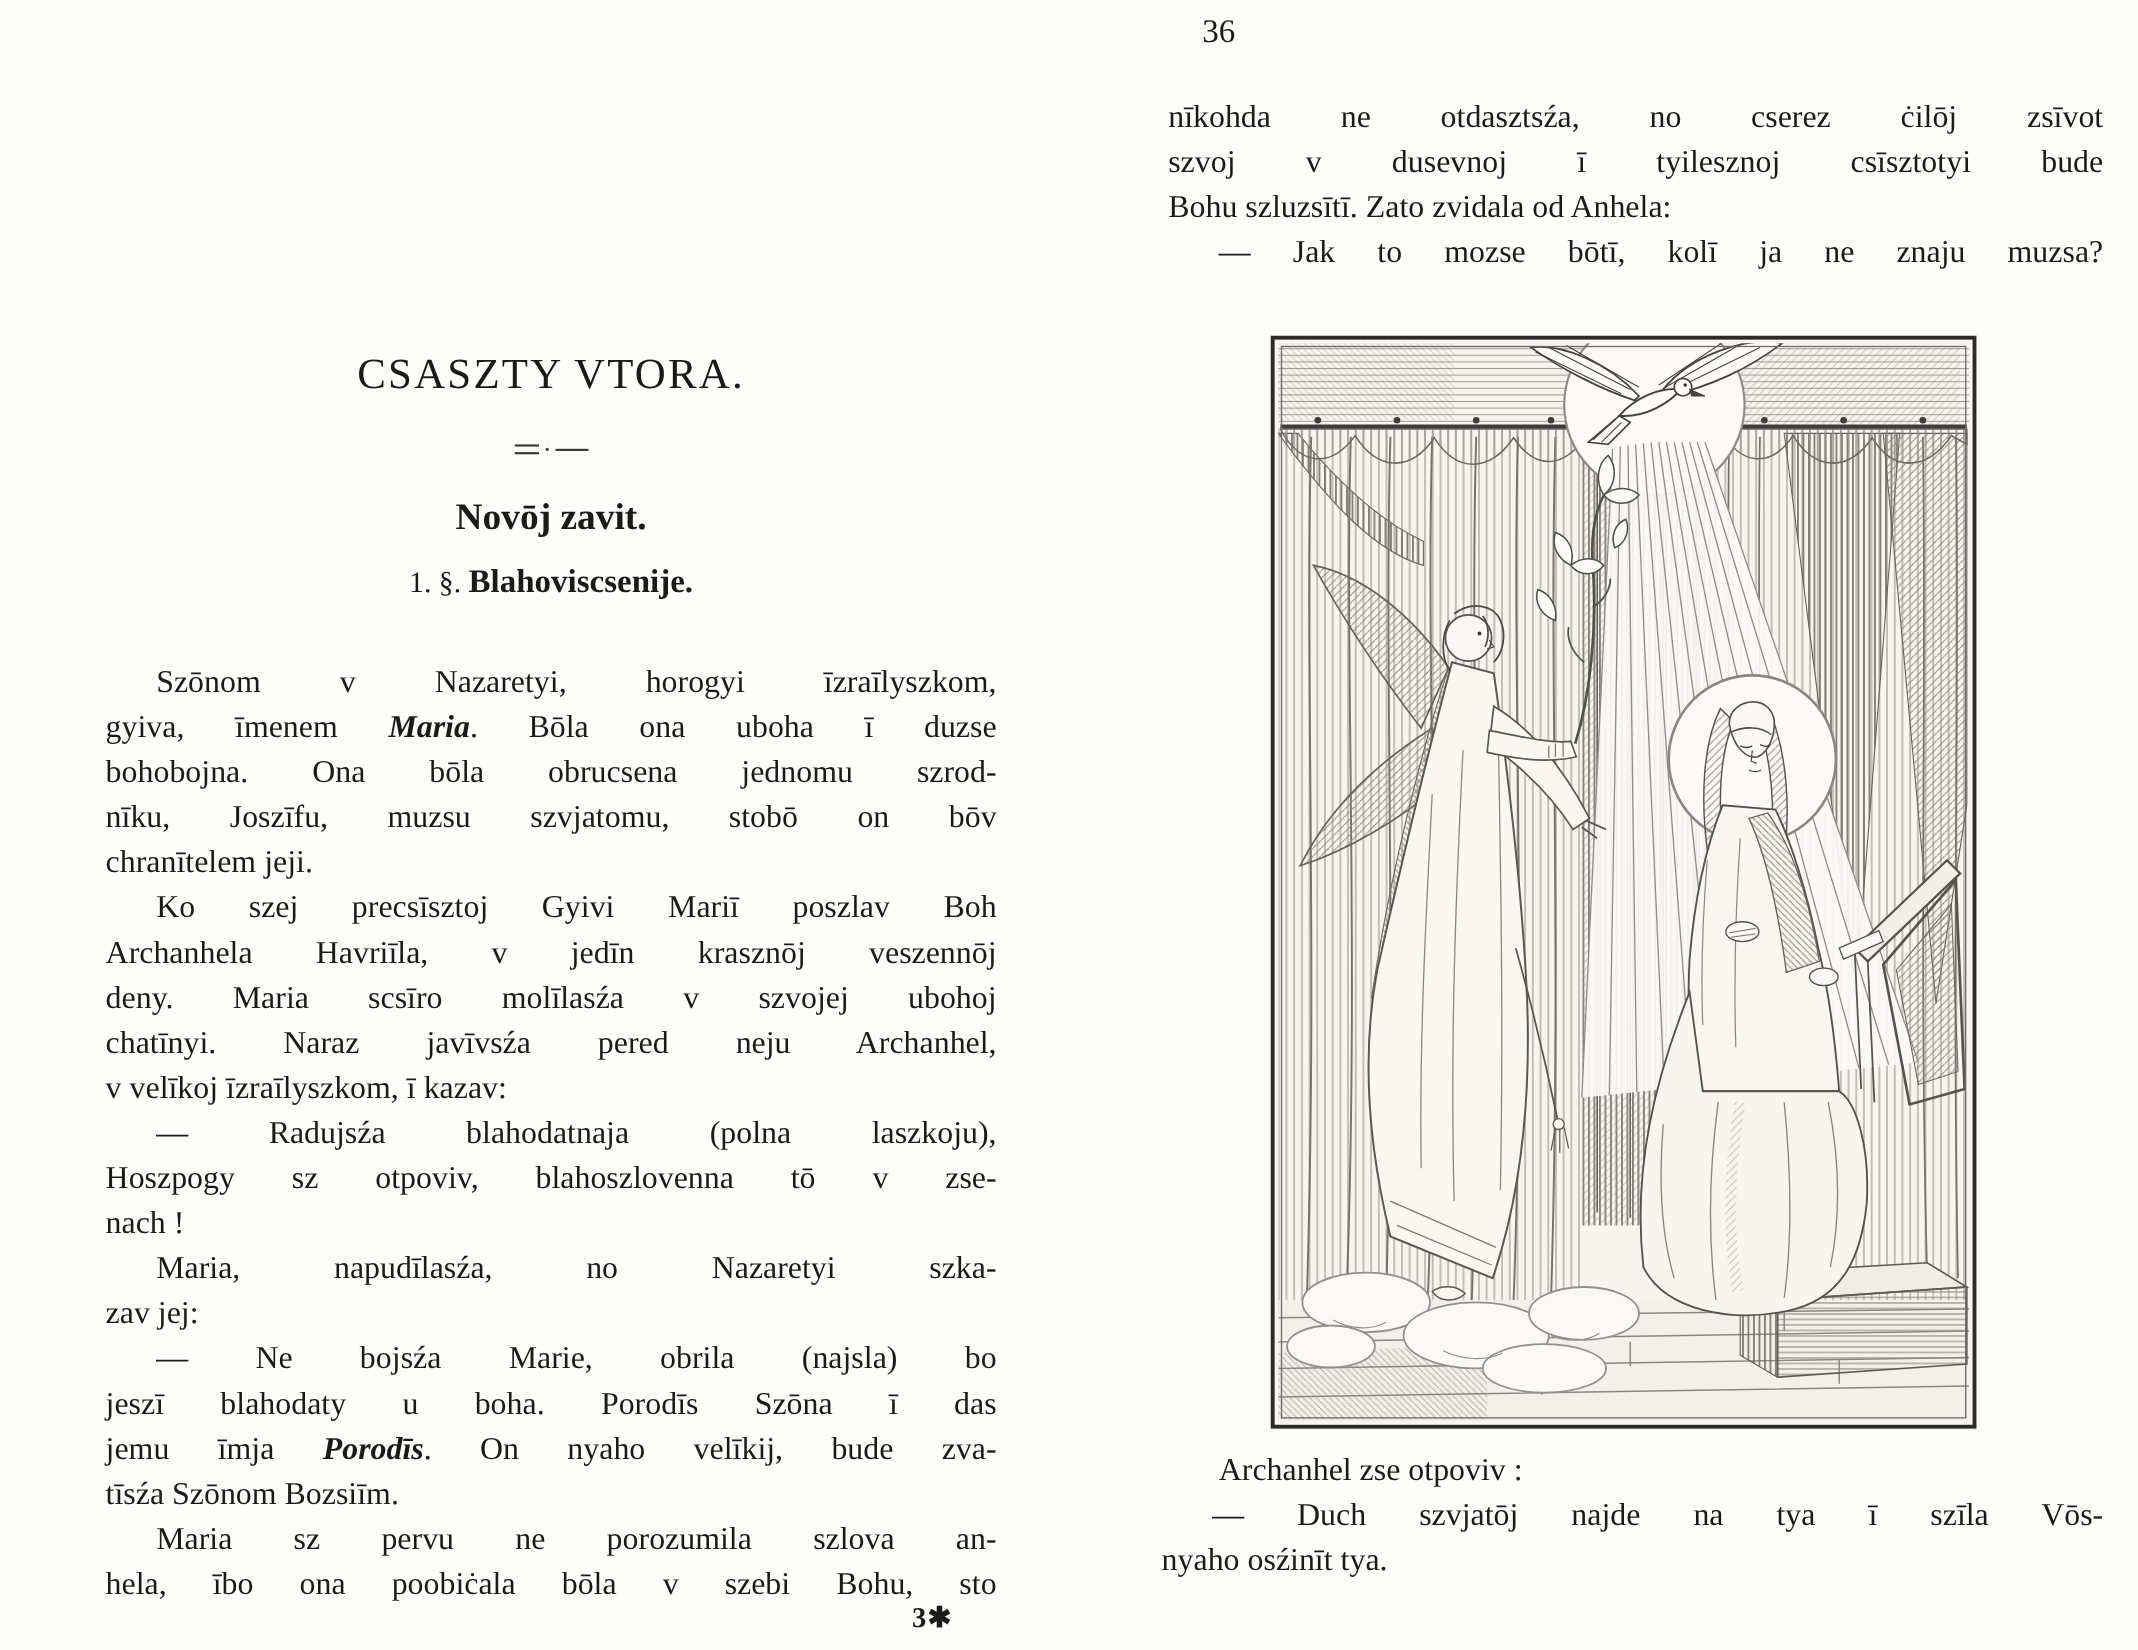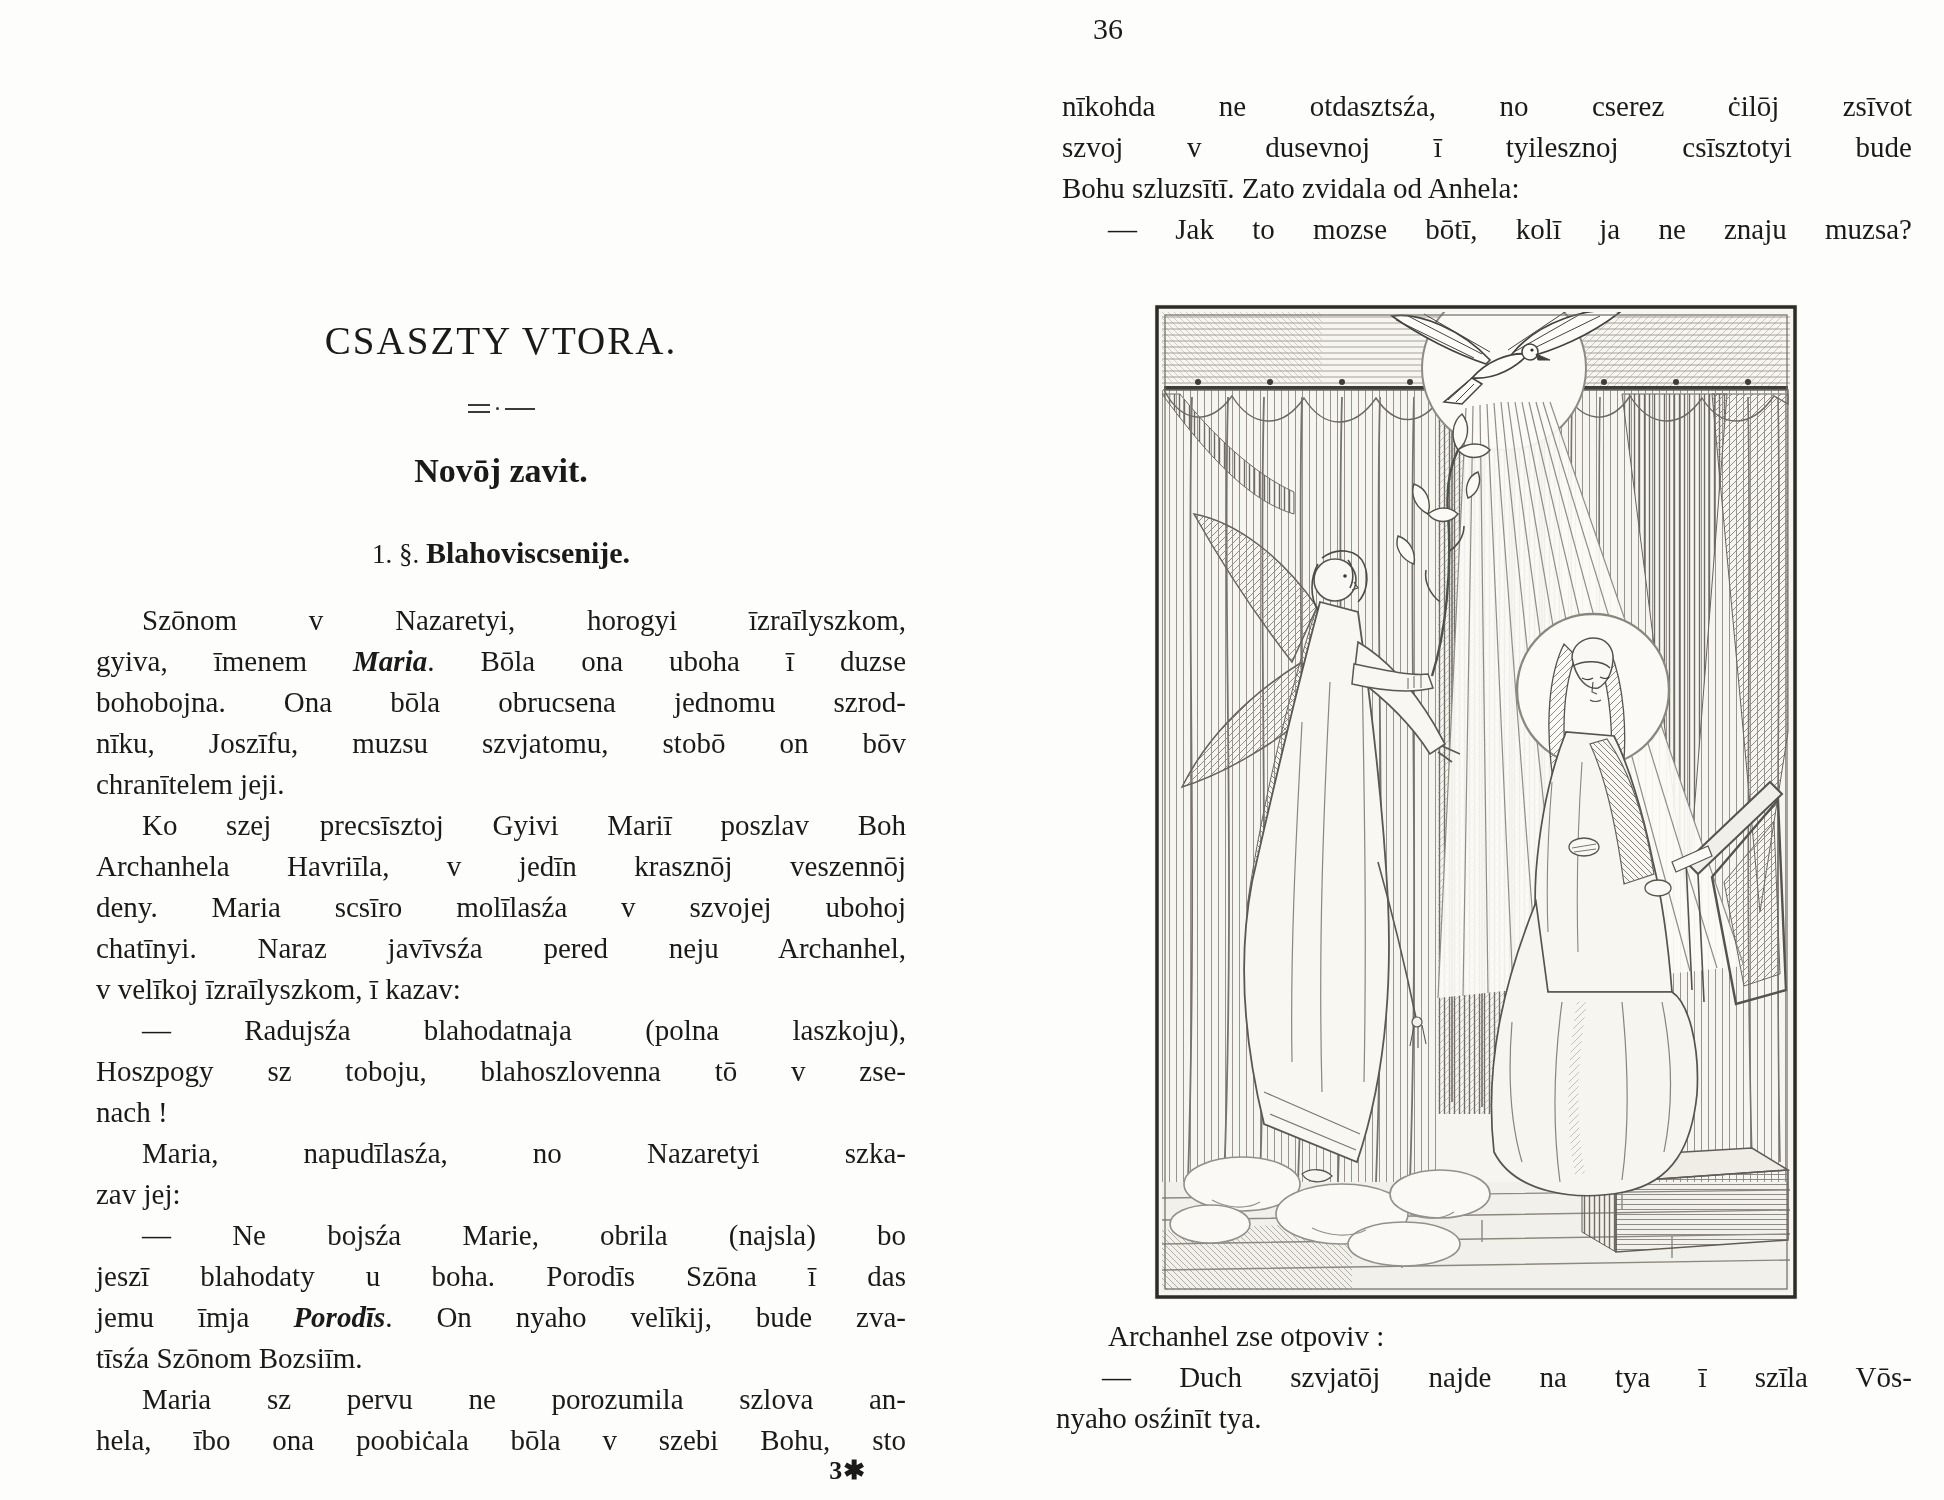--- a/index.html
+++ b/index.html
@@ -35,21 +35,21 @@
   <div class="abs title" style="left:0;top:318px;width:810px;">CSASZTY VTORA.</div>
 
   <div class="abs orn" style="left:0;top:404px;width:810px;">
     <span class="o1"></span>
     <span class="od"></span>
     <span class="o2"></span>
   </div>
 
   <div class="abs subtitle" style="left:0;top:452px;width:810px;">Novōj zavit.</div>
 
-  <div class="abs heading" style="left:0;top:536px;width:810px;">
+  <div class="abs heading" style="left:0;top:512px;width:810px;">
     <span>1. §.</span>
     <span class="ht">Blahoviscsenije.</span>
   </div>
 
   <div class="abs" style="left:0;top:600px;width:810px;">
     <div class="pg-line j ind">Szōnom v Nazaretyi, horogyi īzraīlyszkom,</div>
     <div class="pg-line j"><span>gyiva, īmenem </span><span class="bi">Maria</span><span>. Bōla ona uboha ī duzse</span></div>
     <div class="pg-line j">bohobojna. Ona bōla obrucsena jednomu szrod-</div>
     <div class="pg-line j">nīku, Joszīfu, muzsu szvjatomu, stobō on bōv</div>
     <div class="pg-line">chranītelem jeji.</div>
@@ -58,21 +58,21 @@
   <div class="abs" style="left:0;top:805px;width:810px;">
     <div class="pg-line j ind">Ko szej precsīsztoj Gyivi Mariī poszlav Boh</div>
     <div class="pg-line j">Archanhela Havriīla, v jedīn krasznōj veszennōj</div>
     <div class="pg-line j">deny. Maria scsīro molīlasźa v szvojej ubohoj</div>
     <div class="pg-line j">chatīnyi. Naraz javīvsźa pered neju Archanhel,</div>
     <div class="pg-line">v velīkoj īzraīlyszkom, ī kazav:</div>
   </div>
 
   <div class="abs" style="left:0;top:1010px;width:810px;">
     <div class="pg-line j ind">— Radujsźa blahodatnaja (polna laszkoju),</div>
-    <div class="pg-line j">Hoszpogy sz toboju, blahoszlovenna tō v zse-</div>
+    <div class="pg-line j">Hoszpogy sz otpoviv, blahoszlovenna tō v zse-</div>
     <div class="pg-line">nach !</div>
   </div>
 
   <div class="abs" style="left:0;top:1133px;width:810px;">
     <div class="pg-line j ind">Maria, napudīlasźa, no Nazaretyi szka-</div>
     <div class="pg-line">zav jej:</div>
   </div>
 
   <div class="abs" style="left:0;top:1215px;width:810px;">
     <div class="pg-line j ind">— Ne bojsźa Marie, obrila (najsla) bo</div>

